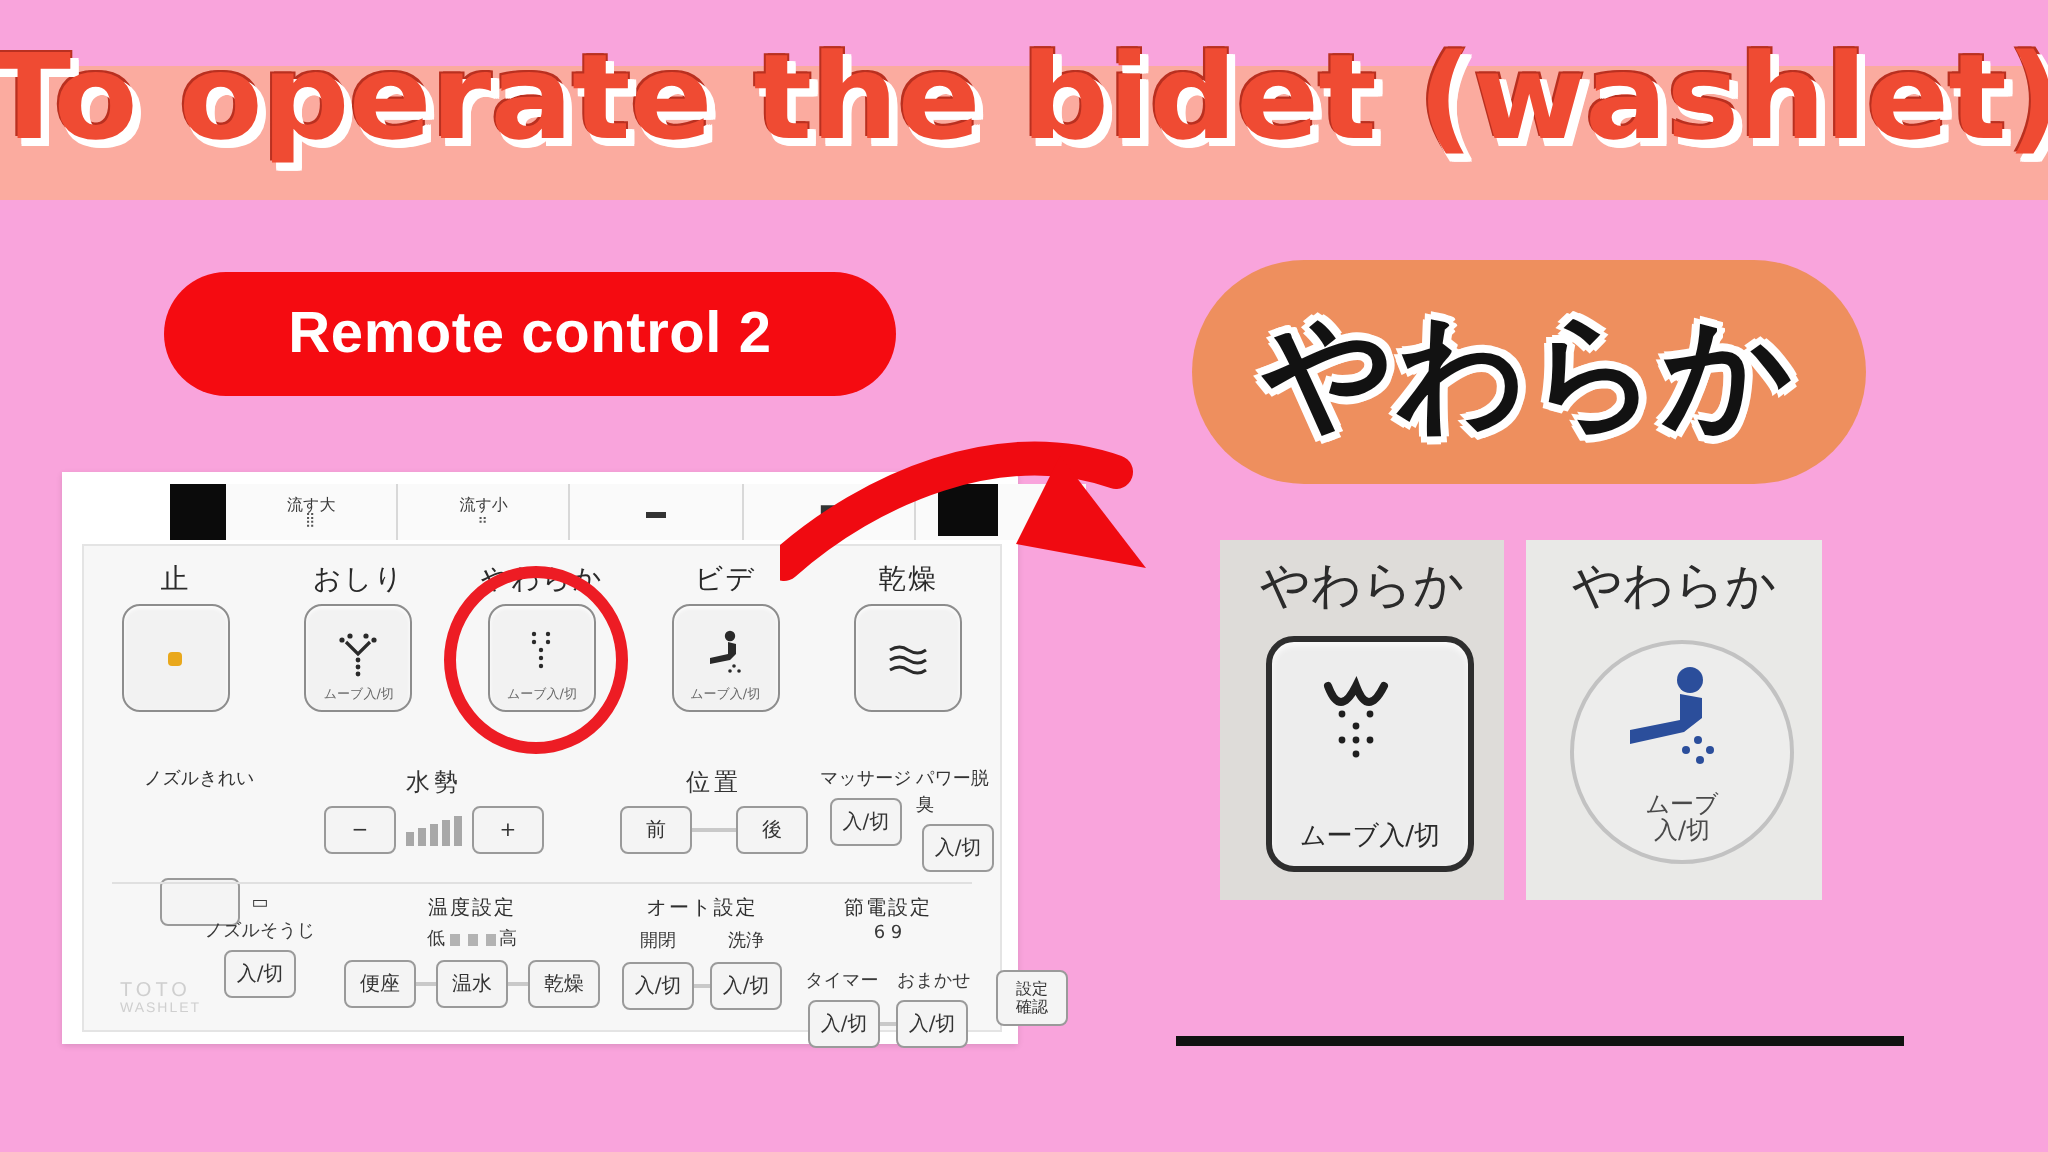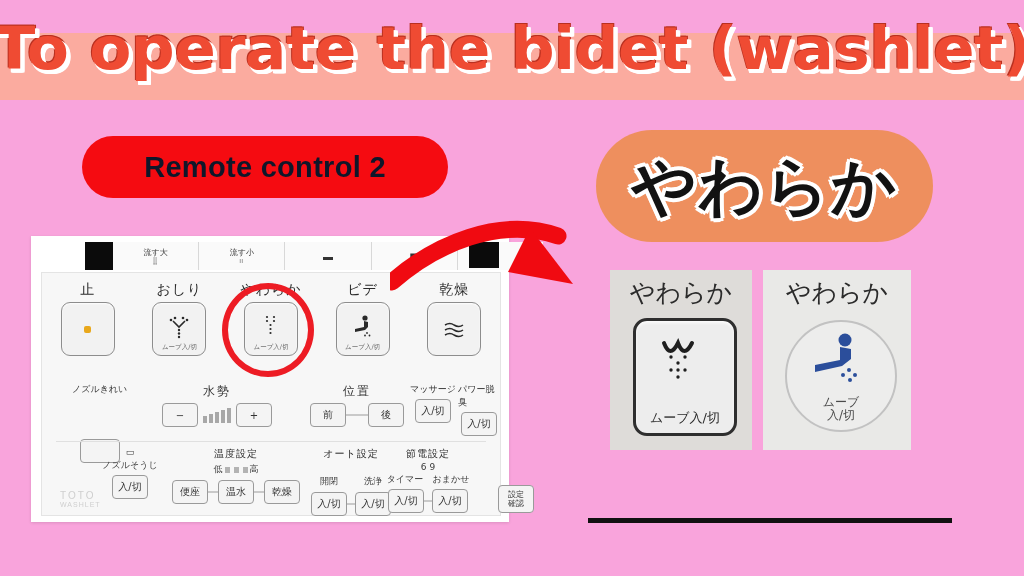--- a/index.html
+++ b/index.html
@@ -34,21 +34,21 @@
   }
 
   
   .pill-remote{
     position:absolute;left:82px;top:136px;
     width:366px;height:62px;border-radius:31px;
     background:#F50B11;
     display:flex;align-items:center;justify-content:center;
   }
   .pill-remote span{
-    color:#0f172a;font-size:29px;font-weight:bold;letter-spacing:0.3px;
+    color:#ffffff;font-size:29px;font-weight:bold;letter-spacing:0.3px;
     white-space:nowrap;
   }
 
   
   .pill-orange{
     position:absolute;left:596px;top:130px;
     width:337px;height:112px;border-radius:56px/56px;
     background:#EE8F5E;
     display:flex;align-items:center;justify-content:center;
   }
@@ -371,35 +371,35 @@
             <div class="sbtn">便座</div>
             <div class="hline" style="width:10px"></div>
             <div class="sbtn">温水</div>
             <div class="hline" style="width:10px"></div>
             <div class="sbtn">乾燥</div>
           </div>
         </div>
 
         <div style="position:absolute;left:265px;top:0;width:88px;">
           <div class="r3head">オート設定</div>
-          <div style="display:flex;justify-content:space-around;margin-top:14px;">
+          <div style="display:flex;justify-content:space-around;margin-top:3px;">
             <div class="r3lbl">開閉</div>
             <div class="r3lbl">洗浄</div>
           </div>
           <div class="rowflex" style="justify-content:center;margin-top:4px;">
             <div class="sbtn">入/切</div>
             <div class="hline" style="width:8px"></div>
             <div class="sbtn">入/切</div>
           </div>
         </div>
 
-        <div style="position:absolute;left:340px;top:0;width:92px;">
+        <div style="position:absolute;left:356px;top:0;width:92px;">
           <div class="r3head">節電設定</div>
           <div class="r3lbl" style="margin-top:1px;">6  9</div>
-          <div style="display:flex;justify-content:space-around;margin-top:1px;">
+          <div style="display:flex;justify-content:space-around;margin-top:12px;">
             <div class="r3lbl">タイマー</div>
             <div class="r3lbl">おまかせ</div>
           </div>
           <div class="rowflex" style="justify-content:center;margin-top:3px;">
             <div class="sbtn">入/切</div>
             <div class="hline" style="width:8px"></div>
             <div class="sbtn">入/切</div>
           </div>
         </div>
 

